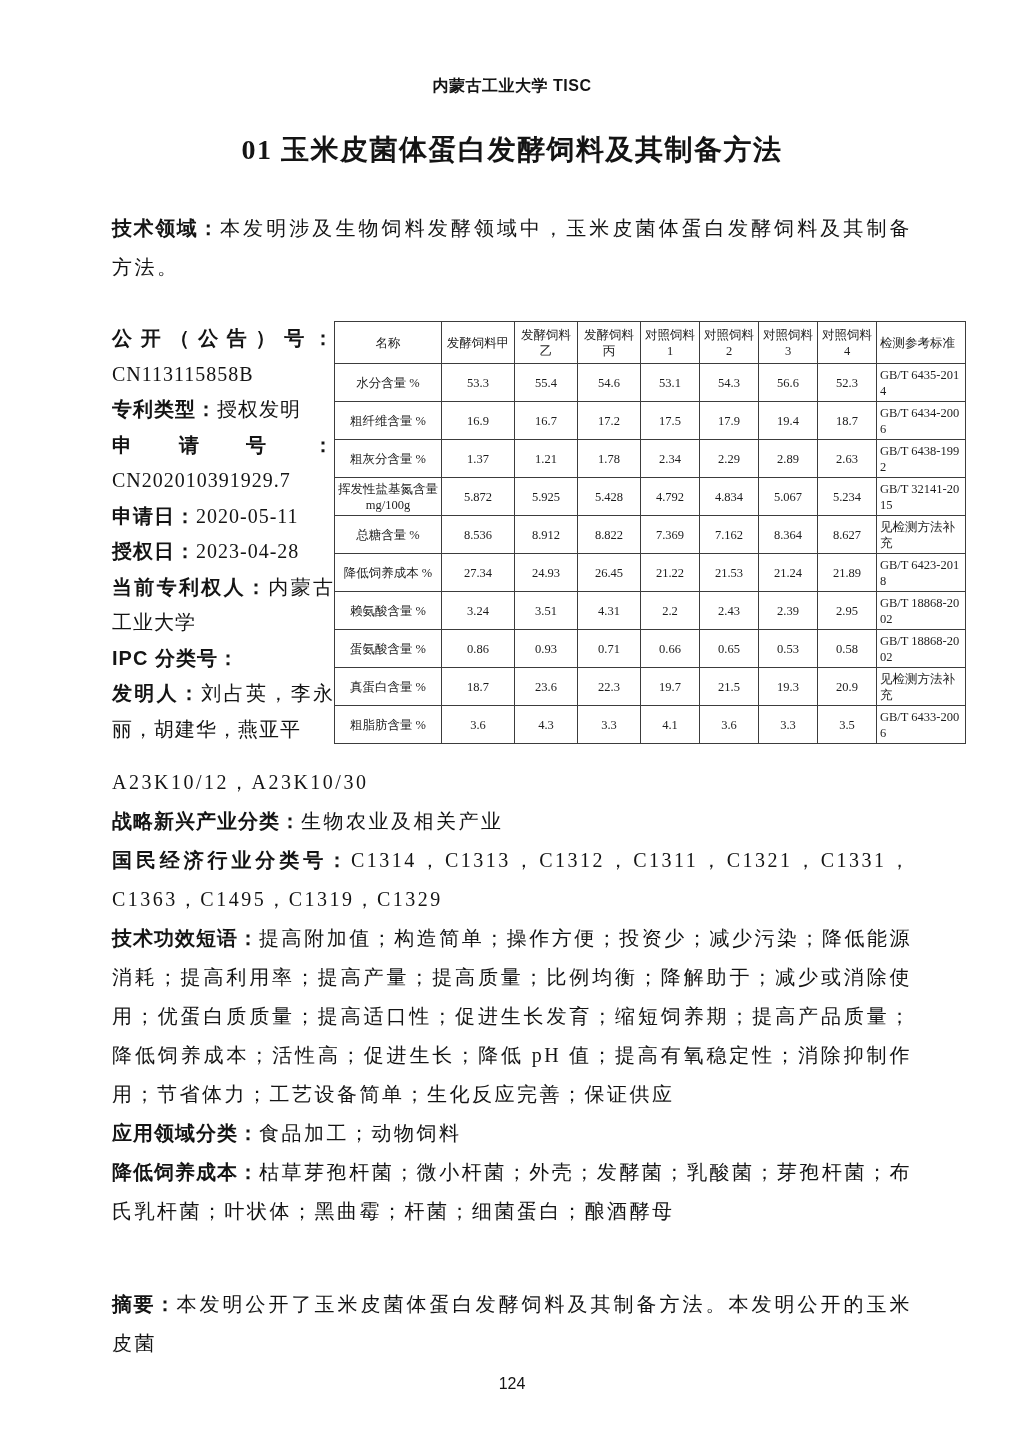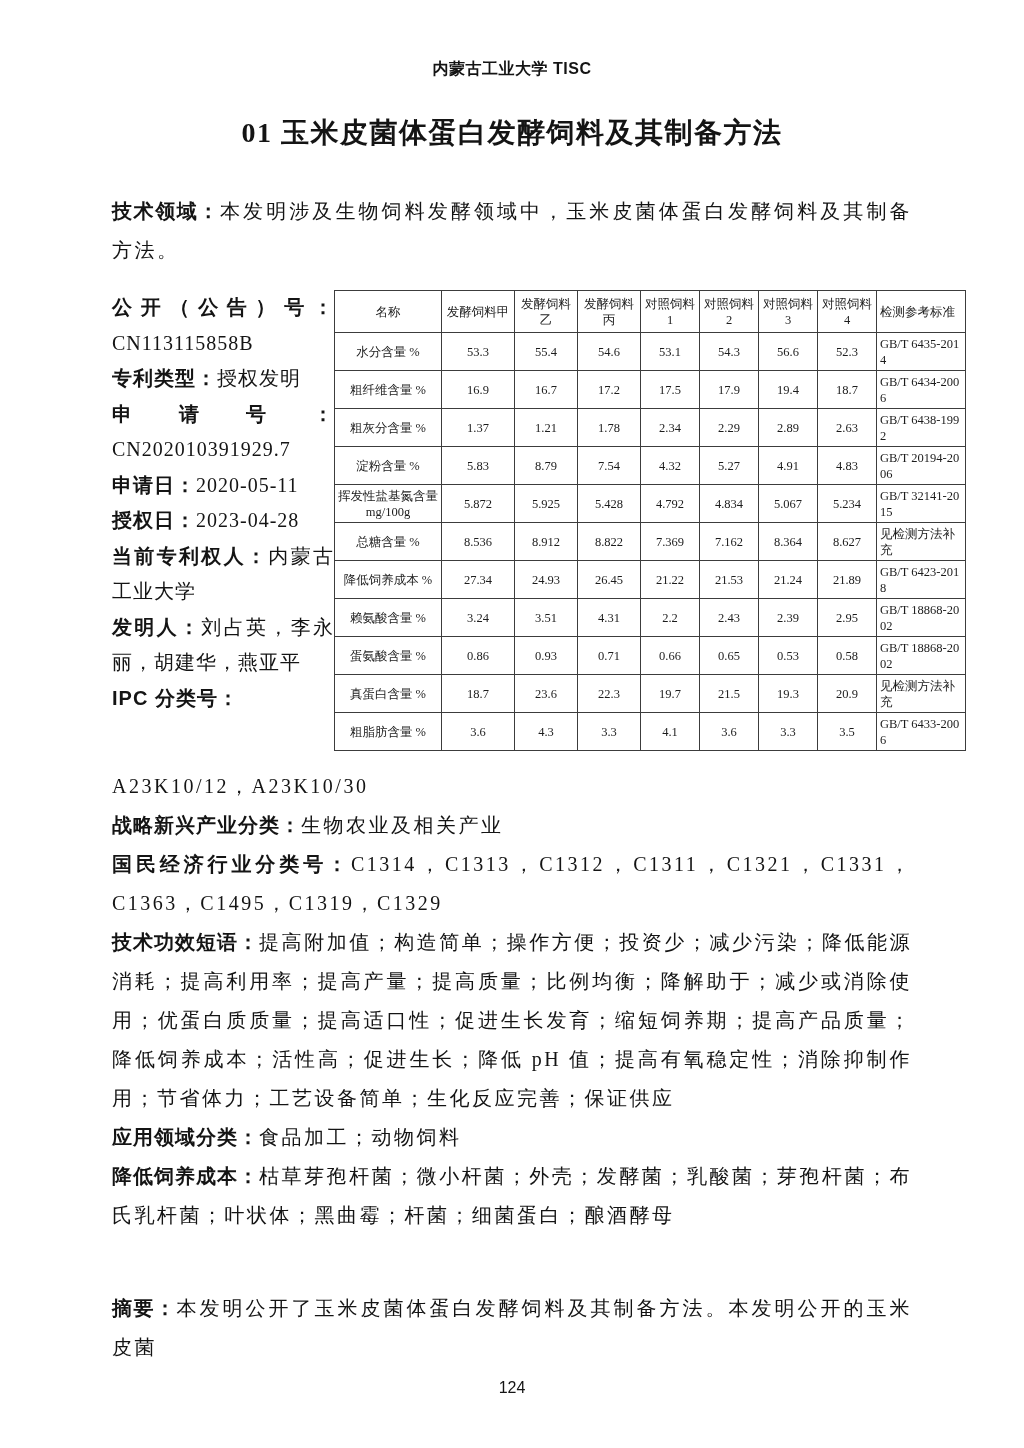--- a/index.html
+++ b/index.html
@@ -1,36 +1,36 @@
 <!DOCTYPE html>
 <html><head>
 <meta charset="utf-8">
 <style>
   html,body{margin:0;padding:0}
   body{
     width:1024px;height:1448px;background:#ffffff;color:#141414;
     font-family:"Liberation Serif","DejaVu Serif",serif;
     overflow:hidden;
   }
-  .page{padding:59px 112px 0 112px;box-sizing:border-box;width:1024px;height:1095px;position:relative}
+  .page{padding:76px 112px 0 112px;box-sizing:border-box;width:1024px;height:1095px;position:relative}
   .doc-header{
     text-align:center;font-family:"Liberation Sans","DejaVu Sans",sans-serif;
     font-weight:bold;font-size:16px;letter-spacing:0.5px;
   }
   .doc-title{
     text-align:center;font-size:28px;font-weight:bold;margin:34px 0 0 0;
     letter-spacing:1.5px;font-family:"Liberation Serif","DejaVu Serif",serif;
   }
   .para{
     font-size:20px;line-height:39px;margin:0;text-align:justify;
     text-justify:inter-character;letter-spacing:2.5px;
   }
   .tech-field{margin-top:40px}
   .label{font-family:"Liberation Sans","DejaVu Sans",sans-serif;font-weight:bold;letter-spacing:1px}
-  .columns{display:flex;align-items:flex-start;margin-top:20px}
+  .columns{display:flex;align-items:flex-start;margin-top:34px}
   .left-col{
     width:222px;flex:0 0 222px;font-size:20px;line-height:35.5px;
     text-align:justify;text-justify:inter-character;letter-spacing:1px;
   }
   .left-col .field{margin:0}
   .right-col{flex:1;padding-left:0;display:flex;justify-content:flex-end}
   .nut-table{
     border-collapse:collapse;table-layout:fixed;width:578px;
     font-size:12.5px;line-height:16px;color:#1c1c1c;letter-spacing:0;
   }
@@ -69,22 +69,22 @@
   <p class="para tech-field"><span class="label">技术领域：</span><span>本发明涉及生物饲料发酵领域中，玉米皮菌体蛋白发酵饲料及其制备方法。</span></p>
 
   <div class="columns">
     <div class="left-col">
       <div class="field"><span class="label">公开（公告）号：</span><span>CN113115858B</span></div>
       <div class="field"><span class="label">专利类型：</span><span>授权发明</span></div>
       <div class="field"><span class="label">申请号：</span><span>CN202010391929.7</span></div>
       <div class="field"><span class="label">申请日：</span><span>2020-05-11</span></div>
       <div class="field"><span class="label">授权日：</span><span>2023-04-28</span></div>
       <div class="field"><span class="label">当前专利权人：</span><span>内蒙古工业大学</span></div>
+      <div class="field"><span class="label">IPC 分类号：</span><span></span></div>
       <div class="field"><span class="label">发明人：</span><span>刘占英，李永丽，胡建华，燕亚平</span></div>
-      <div class="field"><span class="label">IPC 分类号：</span><span></span></div>
     </div>
     <div class="right-col">
       <table class="nut-table">
           <thead>
             <tr>
               <th>名称</th>
               <th>发酵饲料甲</th>
               <th>发酵饲料乙</th>
               <th>发酵饲料丙</th>
               <th>对照饲料1</th>
@@ -122,31 +122,20 @@
               <td>1.37</td>
               <td>1.21</td>
               <td>1.78</td>
               <td>2.34</td>
               <td>2.29</td>
               <td>2.89</td>
               <td>2.63</td>
               <td class="c-std">GB/T 6438-1992</td>
             </tr>
             <tr>
-              <td>淀粉含量 %</td>
-              <td>5.83</td>
-              <td>8.79</td>
-              <td>7.54</td>
-              <td>4.32</td>
-              <td>5.27</td>
-              <td>4.91</td>
-              <td>4.83</td>
-              <td class="c-std">GB/T 20194-2006</td>
-            </tr>
-            <tr>
               <td>挥发性盐基氮含量 mg/100g</td>
               <td>5.872</td>
               <td>5.925</td>
               <td>5.428</td>
               <td>4.792</td>
               <td>4.834</td>
               <td>5.067</td>
               <td>5.234</td>
               <td class="c-std">GB/T 32141-2015</td>
             </tr>

